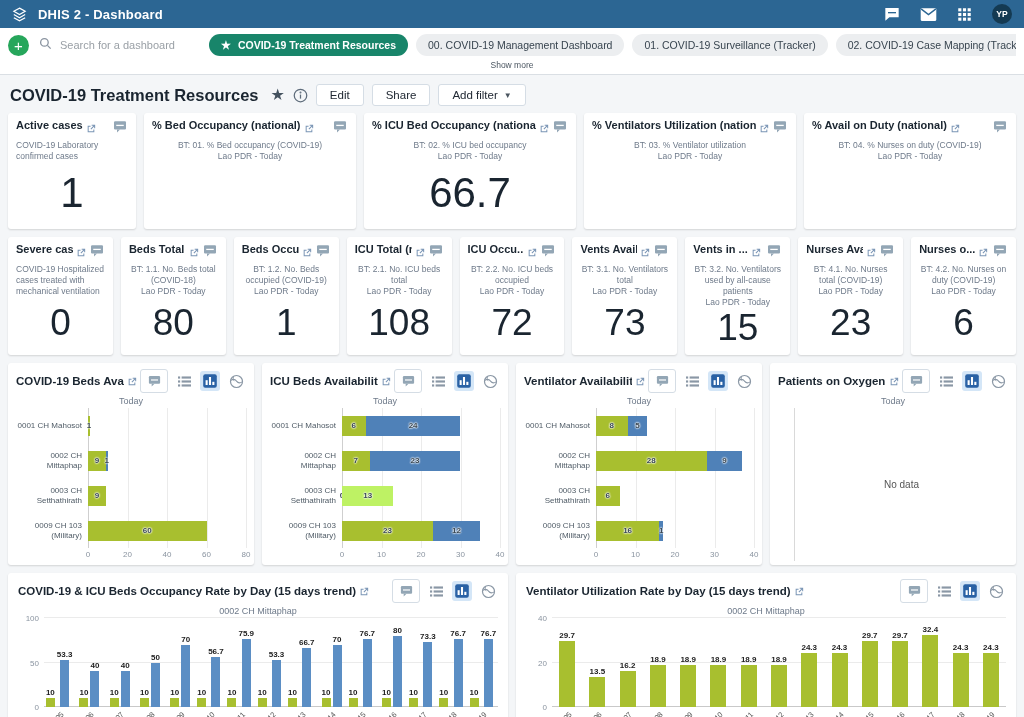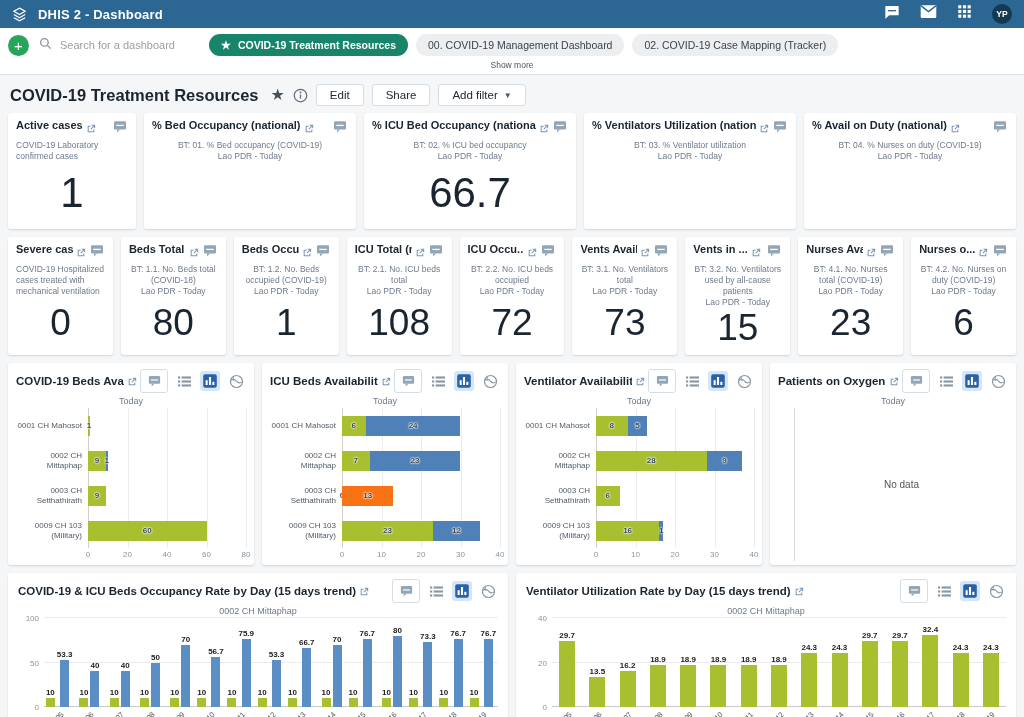--- a/index.html
+++ b/index.html
@@ -2,21 +2,21 @@
 <html><head>
 <meta charset="utf-8">
 <style>
   html,body{margin:0;padding:0;}
   body{width:1024px;height:717px;overflow:hidden;background:#f4f6f8;
        font-family:"Liberation Sans",sans-serif;color:#212934;}
   
   .topbar{height:28px;background:#2c6693;display:flex;align-items:center;color:#fff;}
   .logo{width:38px;display:flex;align-items:center;justify-content:center;}
   .topbar-title{font-size:13px;font-weight:bold;letter-spacing:.2px;}
-  .topbar-right{margin-left:auto;display:flex;align-items:flex-start;gap:20px;padding-right:12px;}
+  .topbar-right{margin-left:auto;display:flex;align-items:center;gap:20px;padding-right:12px;}
   .tb-icon{display:flex;align-items:center;cursor:pointer;}
   .avatar{width:20px;height:20px;border-radius:50%;background:#143a52;display:flex;
           align-items:center;justify-content:center;font-size:8.5px;font-weight:bold;}
   
   .chipwrap{background:#fff;border-bottom:1px solid #dadfe4;}
   .chipbar{display:flex;align-items:center;gap:10px;padding:6px 8px 3px 8px;}
   .add-dash{width:21px;height:21px;border-radius:50%;background:#26a65b;color:#fff;display:flex;
             align-items:center;justify-content:center;font-size:15px;line-height:1;cursor:pointer;flex:0 0 auto;}
   .search{display:flex;align-items:center;gap:6px;width:160px;flex:0 0 auto;}
   .search input{border:none;outline:none;font-size:11px;color:#333;width:130px;background:transparent;}
@@ -158,20 +158,23 @@
     </div>
     <div class="chips">
         <div class="chip selected">
           <span class="chip-star">★</span>
           <span>COVID-19 Treatment Resources</span>
         </div>
         <div class="chip">
           <span>00. COVID-19 Management Dashboard</span>
         </div>
         <div class="chip">
+          <span>01. COVID-19 Surveillance (Tracker)</span>
+        </div>
+        <div class="chip">
           <span>02. COVID-19 Case Mapping (Tracker)</span>
         </div>
       </div>
   </div>
   <div class="showmore">Show more</div>
 </div>
 
 <div class="titlebar">
   <span class="page-title">COVID-19 Treatment Resources</span>
   <span class="t-star">★</span>
@@ -690,21 +693,21 @@
                 <span class="seglab">7</span>
               </div>
               <div class="hseg" style="width:57.49999999999999%;background:#4f81b8">
                 <span class="seglab">23</span>
               </div>
             </div>
             <div class="hrowbars">
               <div class="hseg" style="width:0%;background:#a8bf2f">
                 <span class="seglab">0</span>
               </div>
-              <div class="hseg" style="width:32.5%;background:#f97316">
+              <div class="hseg" style="width:32.5%;background:#bef264">
                 <span class="seglab">13</span>
               </div>
             </div>
             <div class="hrowbars">
               <div class="hseg" style="width:57.49999999999999%;background:#a8bf2f">
                 <span class="seglab">23</span>
               </div>
               <div class="hseg" style="width:30%;background:#4f81b8">
                 <span class="seglab">12</span>
               </div>

